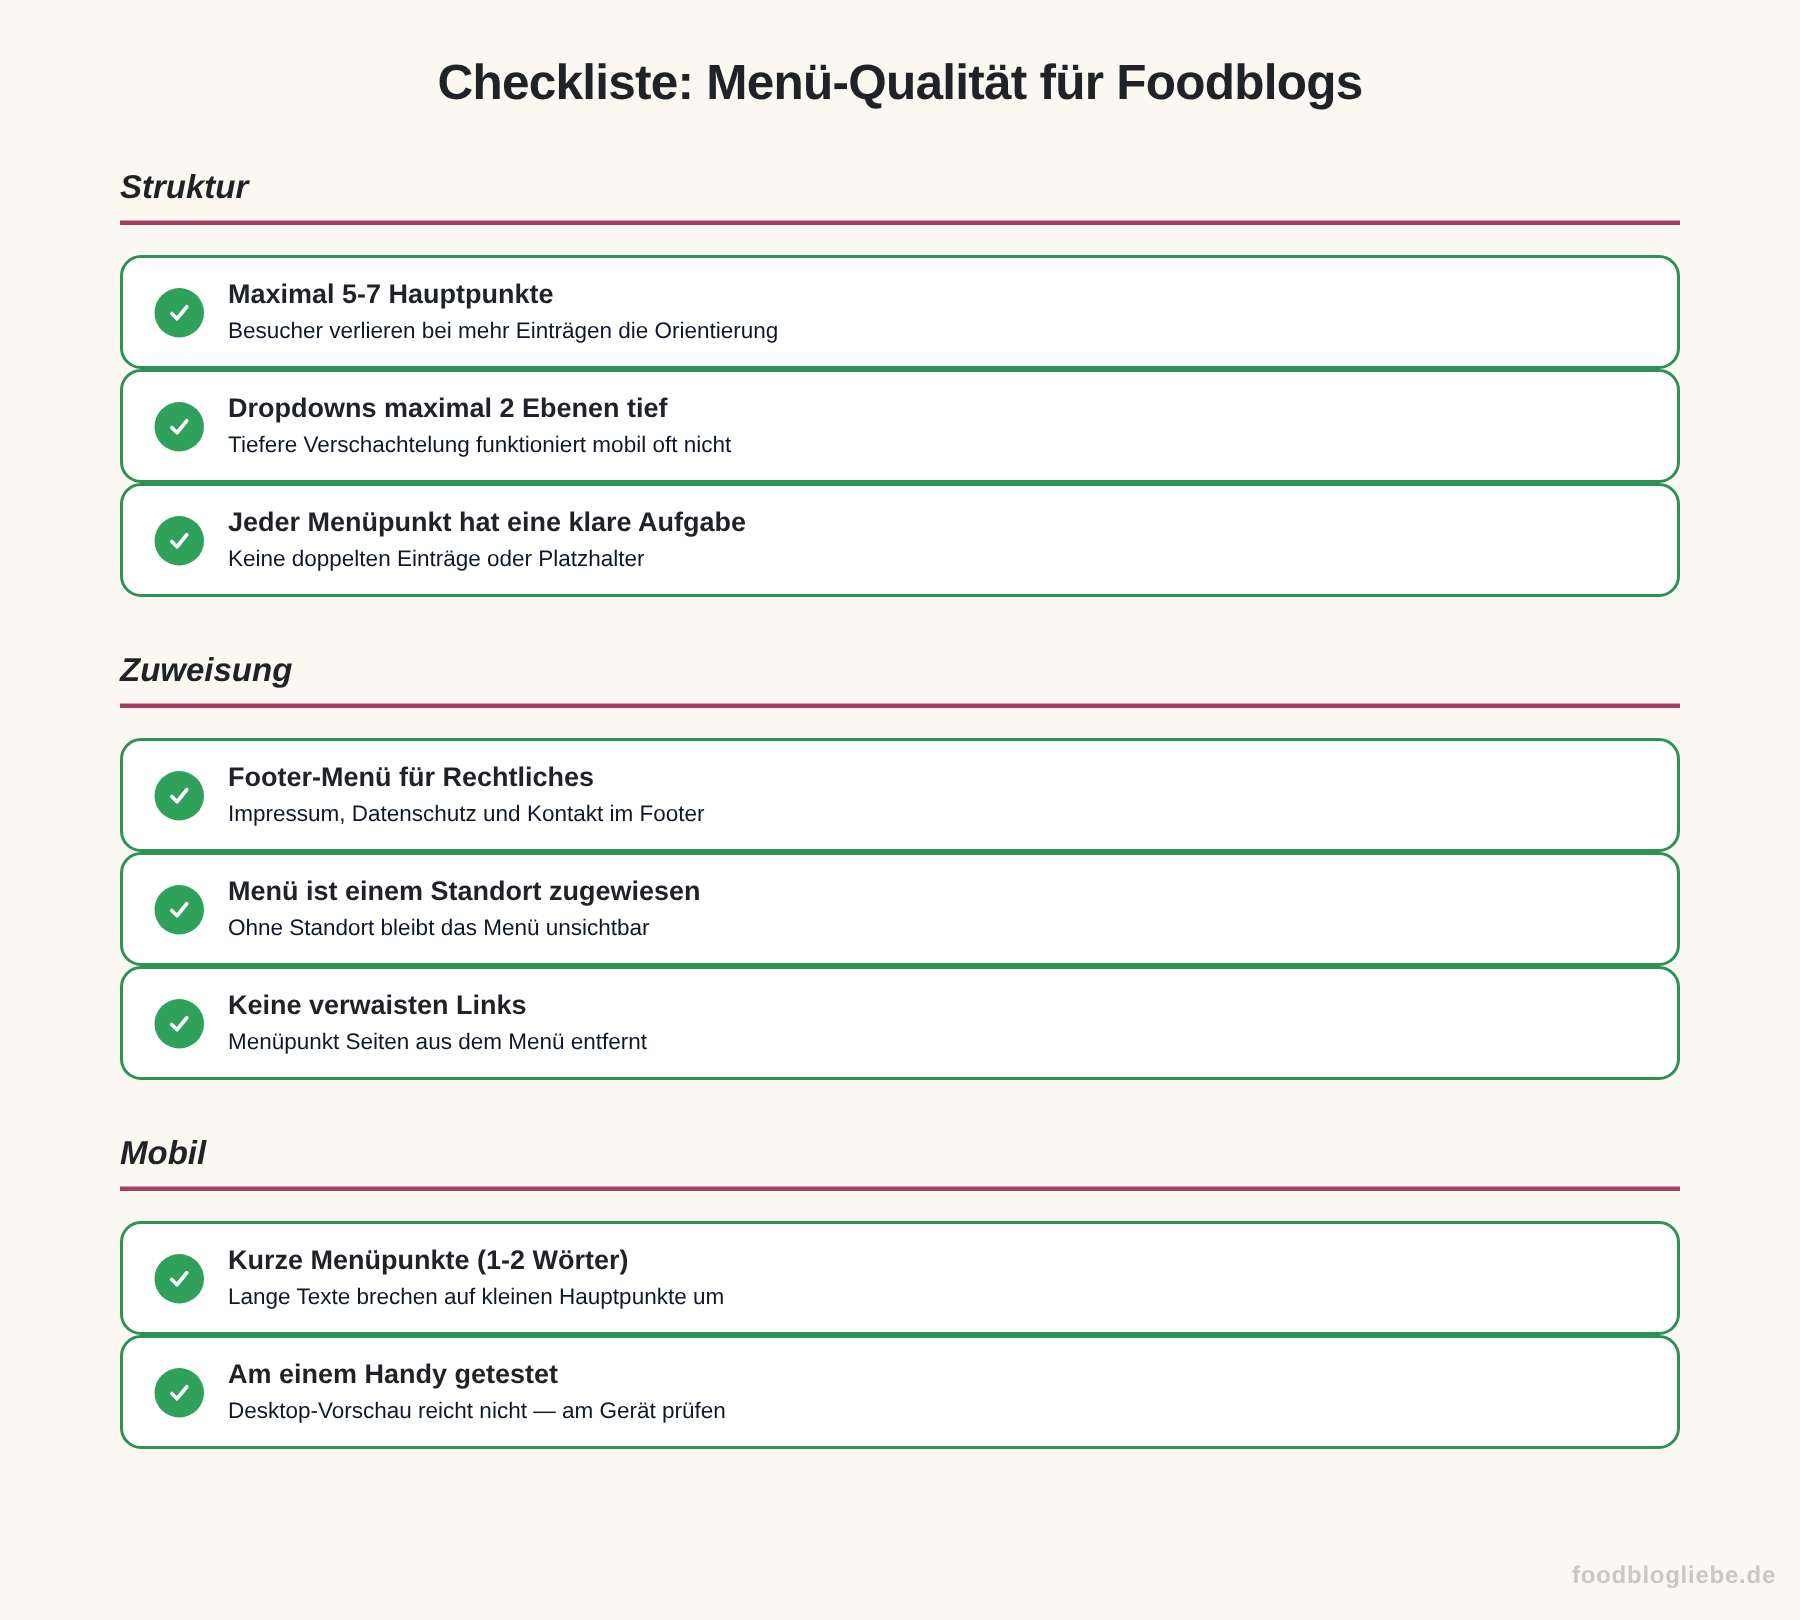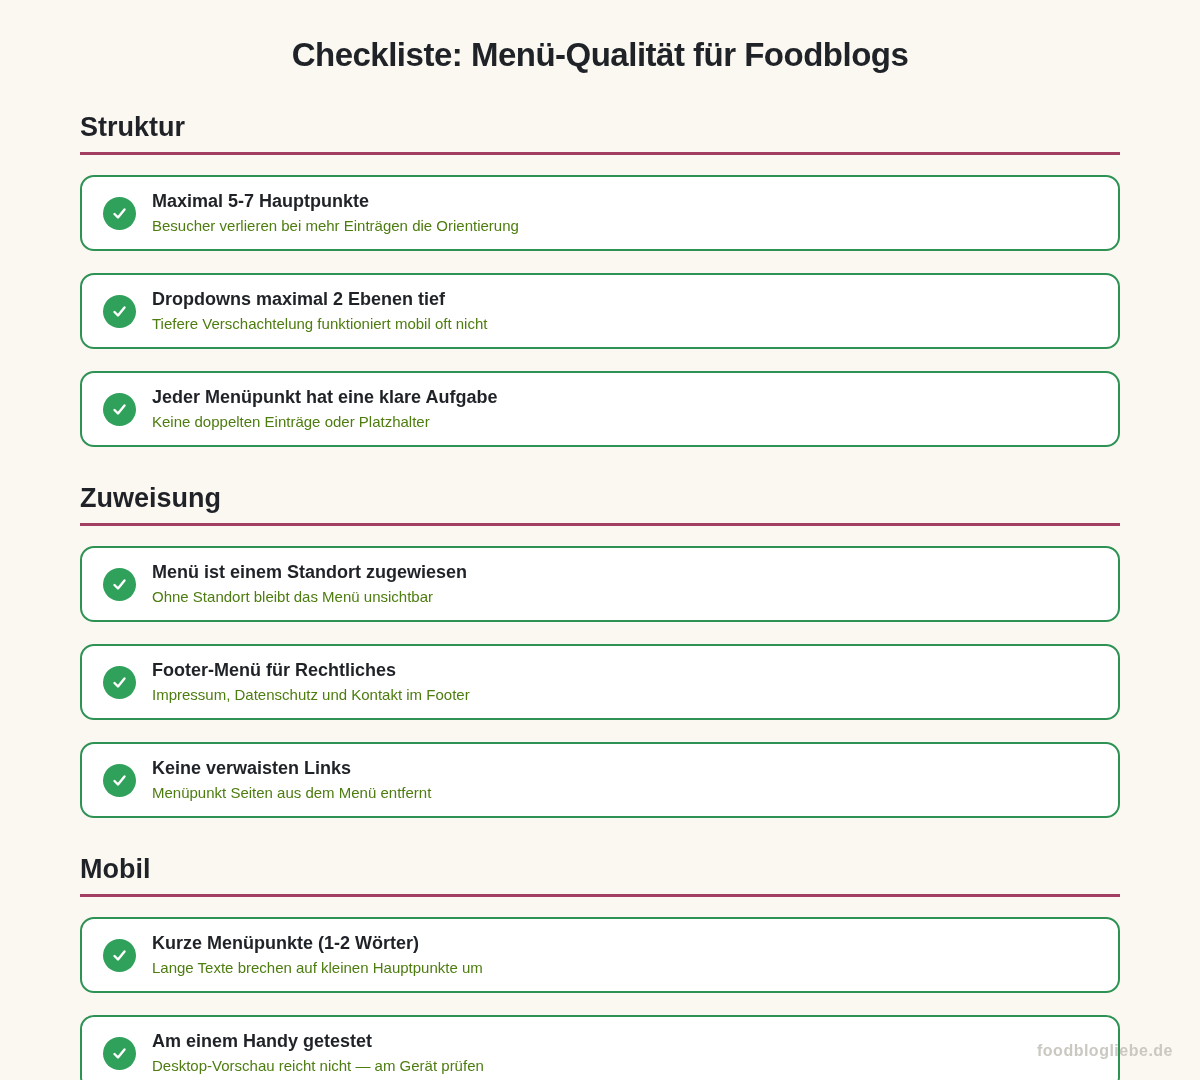--- a/index.html
+++ b/index.html
@@ -19,36 +19,37 @@
     letter-spacing: -0.5px;
     color: #1F2227;
   }
   .container {
     width: 1040px;
     margin: 0 auto;
   }
   .section { margin-top: 36px; }
   .section:first-of-type { margin-top: 38px; }
   .section-heading {
-    font-size: 27px;
+    font-size: 22px;
     font-weight: 700;
     color: #1F2227;
     padding-bottom: 9px;
     border-bottom: 3px solid #A33F63;
+    font-style: italic;
   }
   .cards { margin-top: 20px; }
   .card {
     height: 76px;
     background: #FFFFFF;
     border: 2px solid #2E9254;
     border-radius: 14px;
     display: flex;
     align-items: center;
     padding-left: 21px;
-    margin-bottom: 22px;
+    margin-bottom: 0;
   }
   .card:last-child { margin-bottom: 0; border-radius: 14px; }
   .check-circle {
     width: 33px;
     height: 33px;
     flex: 0 0 33px;
     border-radius: 50%;
     background: #2FA15A;
     display: flex;
     align-items: center;
@@ -57,27 +58,27 @@
   .check-circle svg { display: block; }
   .card-text { margin-left: 16px; }
   .card-title {
     font-size: 18px;
     font-weight: 700;
     color: #1F2227;
     line-height: 1.2;
   }
   .card-desc {
     font-size: 15px;
-    color: #4d7c0f;
+    color: #0f172a;
     margin-top: 4px;
     line-height: 1.2;
   }
   .watermark {
     position: absolute;
-    right: 27px;
+    right: 16px;
     top: 1042px;
     font-size: 16px;
     font-weight: 700;
     letter-spacing: 0.5px;
     color: #CBC8C1;
   }
 </style>
 </head>
 <body>
 
@@ -127,33 +128,33 @@
   <div class="section">
     <div class="section-heading">Zuweisung</div>
     <div class="cards">
       <div class="card">
         <span class="check-circle">
           <svg width="17" height="17" viewBox="0 0 17 17">
               <path d="M3.5 9 L7 12.5 L13.5 4.5" fill="none" stroke="#FFFFFF" stroke-width="2.4" stroke-linecap="round" stroke-linejoin="round"></path>
             </svg>
         </span>
         <div class="card-text">
-          <div class="card-title">Menü ist einem Standort zugewiesen</div>
-          <div class="card-desc">Ohne Standort bleibt das Menü unsichtbar</div>
+          <div class="card-title">Footer-Menü für Rechtliches</div>
+          <div class="card-desc">Impressum, Datenschutz und Kontakt im Footer</div>
         </div>
       </div>
       <div class="card">
         <span class="check-circle">
           <svg width="17" height="17" viewBox="0 0 17 17">
               <path d="M3.5 9 L7 12.5 L13.5 4.5" fill="none" stroke="#FFFFFF" stroke-width="2.4" stroke-linecap="round" stroke-linejoin="round"></path>
             </svg>
         </span>
         <div class="card-text">
-          <div class="card-title">Footer-Menü für Rechtliches</div>
-          <div class="card-desc">Impressum, Datenschutz und Kontakt im Footer</div>
+          <div class="card-title">Menü ist einem Standort zugewiesen</div>
+          <div class="card-desc">Ohne Standort bleibt das Menü unsichtbar</div>
         </div>
       </div>
       <div class="card">
         <span class="check-circle">
           <svg width="17" height="17" viewBox="0 0 17 17">
               <path d="M3.5 9 L7 12.5 L13.5 4.5" fill="none" stroke="#FFFFFF" stroke-width="2.4" stroke-linecap="round" stroke-linejoin="round"></path>
             </svg>
         </span>
         <div class="card-text">
           <div class="card-title">Keine verwaisten Links</div>

